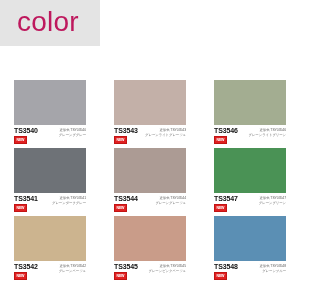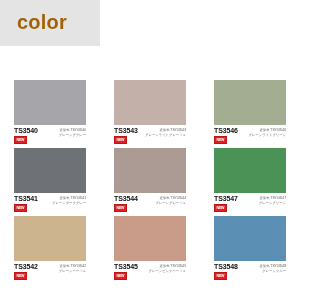--- a/index.html
+++ b/index.html
@@ -26,25 +26,25 @@
     left: 0;
     top: 0;
     width: 100px;
     height: 46px;
     background: #e4e4e4;
   }
   .header-title {
     position: absolute;
     left: 17px;
     top: 11px;
-    font-size: 20px;
+    font-size: 28px;
     line-height: 22px;
-    color: #a16207;
+    color: #be185d;
     letter-spacing: 0.2px;
-    font-weight: 700;
+    font-weight: 400;
     white-space: nowrap;
   }
 
   
   .grid {
     position: absolute;
     left: 0;
     top: 80px;
     width: 300px;
     display: grid;

